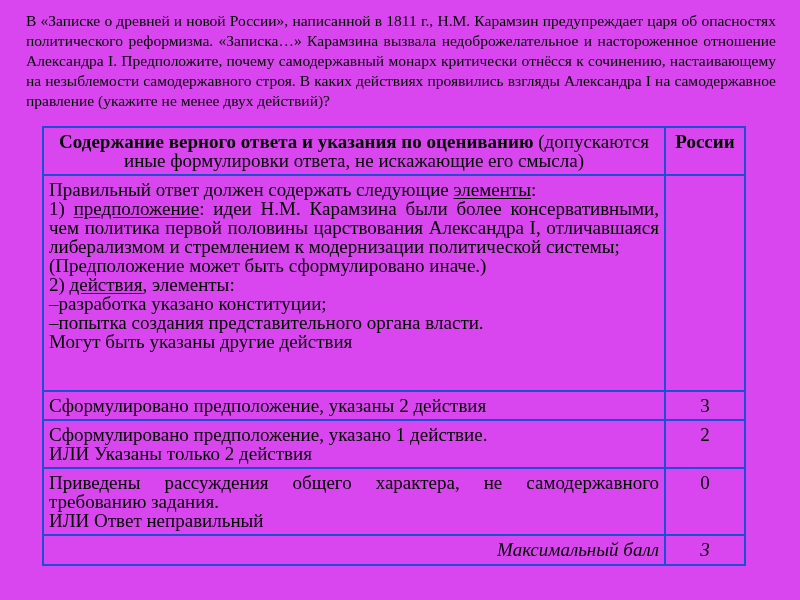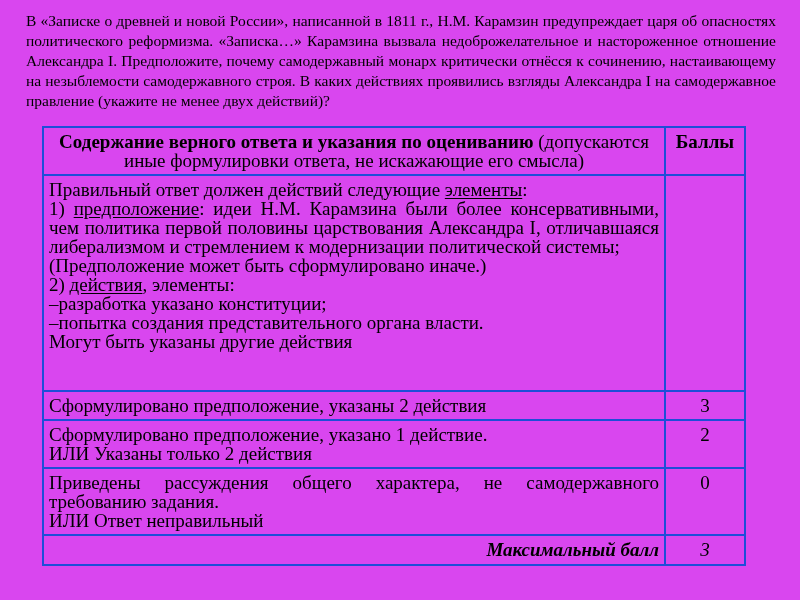--- a/index.html
+++ b/index.html
@@ -46,44 +46,43 @@
   .prelines { white-space: pre-line; text-align: justify; }
   td.r-one   { height: 18px; border-radius: 11px; }
   td.r-two   { height: 36px; }
   td.r-two-b { height: 40px; }
   td.r-three { height: 56px; }
   td.max-label {
     text-align: right;
     font-style: italic;
     height: 20px;
     padding-right: 6px;
-    font-weight: bold;
   }
   td.max-points { font-style: italic; }
   u { text-underline-offset: 2px; }
 </style>
 </head>
 <body>
 
 <div class="slide">
 
   <p class="intro">В «Записке о древней и новой России», написанной в 1811 г., Н.М. Карамзин предупреждает царя об опасностях политического реформизма. «Записка…» Карамзина вызвала недоброжелательное и настороженное отношение Александра I. Предположите, почему самодержавный монарх критически отнёсся к сочинению, настаивающему на незыблемости самодержавного строя. В каких действиях проявились взгляды Александра I на самодержавное правление (укажите не менее двух действий)?</p>
 
   <table class="rubric">
     <tbody>
       <tr>
         <td class="header-criteria">
           <span class="hdr-bold">Содержание верного ответа и указания по оцениванию</span><span> (допускаются иные формулировки ответа, не искажающие его смысла)</span>
         </td>
-        <td class="points-col header-points">Баллы</td>
+        <td class="points-col header-points">России</td>
       </tr>
 
       <tr>
         <td class="answer-cell">
-          <p><span>Правильный ответ должен действий следующие </span><u>элементы</u><span>:</span></p>
+          <p><span>Правильный ответ должен содержать следующие </span><u>элементы</u><span>:</span></p>
           <p class="just"><span>1) </span><u>предположение</u><span>: идеи Н.М. Карамзина были более консервативными, чем политика первой половины царствования Александра I, отличавшаяся либерализмом и стремлением к модернизации политической системы;</span></p>
           <p>(Предположение может быть сформулировано иначе.)</p>
           <p><span>2) </span><u>действия</u><span>, элементы:</span></p>
           <p>–разработка указано конституции;</p>
           <p>–попытка создания представительного органа власти.</p>
           <p>Могут быть указаны другие действия</p>
         </td>
         <td class="points-col"></td>
       </tr>
 

